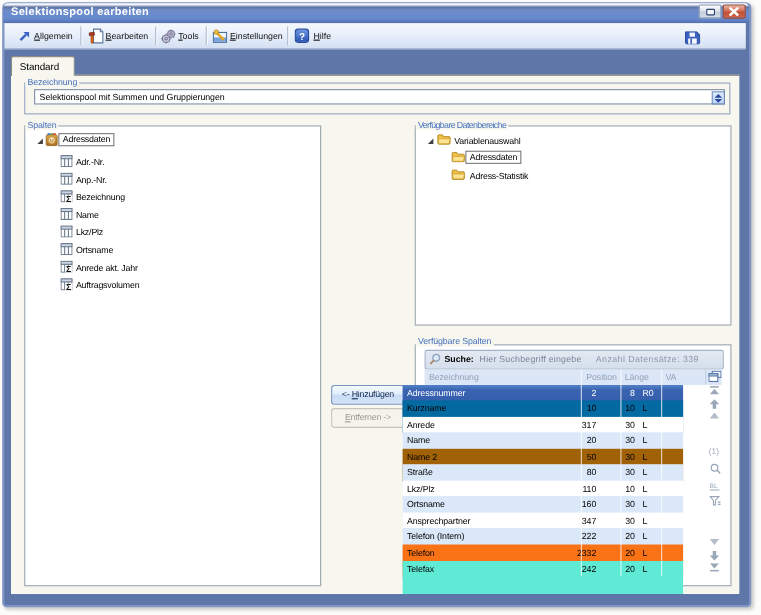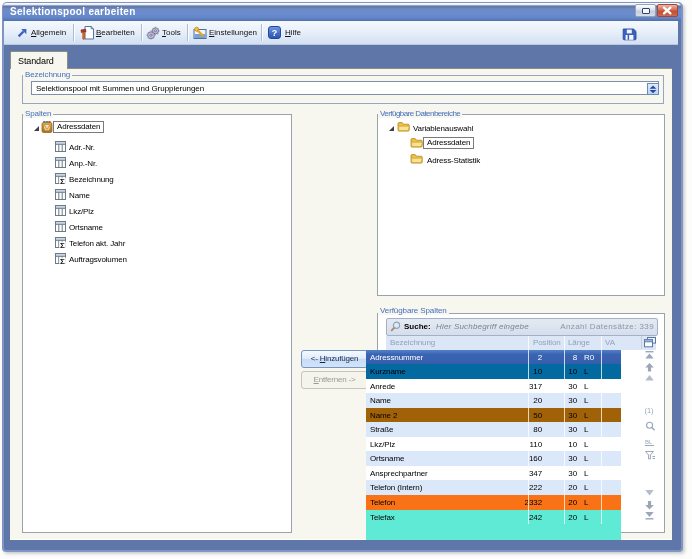--- a/index.html
+++ b/index.html
@@ -174,21 +174,21 @@
     </svg>
 <div class="a treetext" style="left:69px;top:223px">Ortsname</div>
 <svg class="a" style="left:55px;top:237px" width="11" height="11">
 <rect x="0.5" y="0.5" width="10" height="10" fill="#fff" stroke="#6b7a8c"></rect>
 <rect x="0.5" y="0.5" width="10" height="2.8" fill="#ccd6e2" stroke="#6b7a8c"></rect>
 <line x1="3.8" y1="3.3" x2="3.8" y2="10.5" stroke="#6b7a8c"></line>
       <line x1="7.2" y1="3.3" x2="7.2" y2="10.5" stroke="#6b7a8c"></line>
       <rect x="4.2" y="4.6" width="6.8" height="6.4" fill="#fff" opacity=".85"></rect>
       <text x="5" y="10.6" font-size="8" font-weight="bold" fill="#111" font-family="Liberation Sans">Σ</text>
     </svg>
-<div class="a treetext" style="left:69px;top:239px">Telefon akt. Jahr</div>
+<div class="a treetext" style="left:69px;top:239px">Anrede akt. Jahr</div>
 <svg class="a" style="left:55px;top:253px" width="11" height="11">
 <rect x="0.5" y="0.5" width="10" height="10" fill="#fff" stroke="#6b7a8c"></rect>
 <rect x="0.5" y="0.5" width="10" height="2.8" fill="#ccd6e2" stroke="#6b7a8c"></rect>
 <line x1="3.8" y1="3.3" x2="3.8" y2="10.5" stroke="#6b7a8c"></line>
       <line x1="7.2" y1="3.3" x2="7.2" y2="10.5" stroke="#6b7a8c"></line>
       <rect x="4.2" y="4.6" width="6.8" height="6.4" fill="#fff" opacity=".85"></rect>
       <text x="5" y="10.6" font-size="8" font-weight="bold" fill="#111" font-family="Liberation Sans">Σ</text>
     </svg>
 <div class="a treetext" style="left:69px;top:255px">Auftragsvolumen</div>
 <div class="a whitebox" style="left:377px;top:114px;width:288px;height:182px"></div>
@@ -214,22 +214,22 @@
 <div id="btnadd" class="a btn">&lt;- <u>H</u>inzufügen</div>
 <div id="btnrem" class="a btn"><u>E</u>ntfernen -&gt;</div>
 <div class="a whitebox" style="left:377px;top:313px;width:288px;height:220px"></div>
 <div class="a grouplabel" style="left:378px;top:306px">Verfügbare Spalten</div>
 <div id="searchbar" class="a"></div>
 <svg class="a" style="left:390px;top:321px" width="11" height="11">
       <circle cx="6.5" cy="4.3" r="3.1" fill="#dceaf8" stroke="#8fa3bc" stroke-width="1.2"></circle>
       <line x1="1.2" y1="9.8" x2="4.4" y2="6.6" stroke="#a98a63" stroke-width="1.8"></line>
     </svg>
 <div class="a" style="left:404px;top:322px;font-size:8px;font-weight:bold">Suche:</div>
-<div class="a" style="left:436px;top:322px;font-size:8px;font-style:italic;color:#7a8494;letter-spacing:.2px">Hier Suchbegriff eingebe</div>
-<div class="a" style="left:523px;top:322px;width:131px;font-size:8px;color:#8b96a8;text-align:right;letter-spacing:.4px">Anzahl Datensätze: 339</div>
+<div class="a" style="left:436px;top:322px;font-size:8px;color:#7a8494;letter-spacing:.2px">Hier Suchbegriff eingebe</div>
+<div class="a" style="left:523px;top:322px;width:131px;font-size:8px;color:#8b96a8;text-align:center;letter-spacing:.4px">Anzahl Datensätze: 339</div>
 <div class="a gridhdr" style="left:386px;width:270px"></div>
 <div class="a gridhdr" style="left:390px;background:none">Bezeichnung</div>
 <div class="a gridhdr" style="left:533px;background:none">Position</div>
 <div class="a gridhdr" style="left:568px;background:none">Länge</div>
 <div class="a gridhdr" style="left:605px;background:none">VA</div>
 <svg class="a" style="left:644px;top:337px" width="12" height="11">
 <rect x="3.5" y="0.5" width="8" height="5.6" fill="#eef3fa" stroke="#5878a8"></rect>
 <rect x="0.5" y="2.8" width="8" height="7" fill="#fff" stroke="#5878a8"></rect>
 <rect x="0.5" y="2.8" width="8" height="2" fill="#bdd0e8" stroke="#5878a8"></rect>
 </svg>

